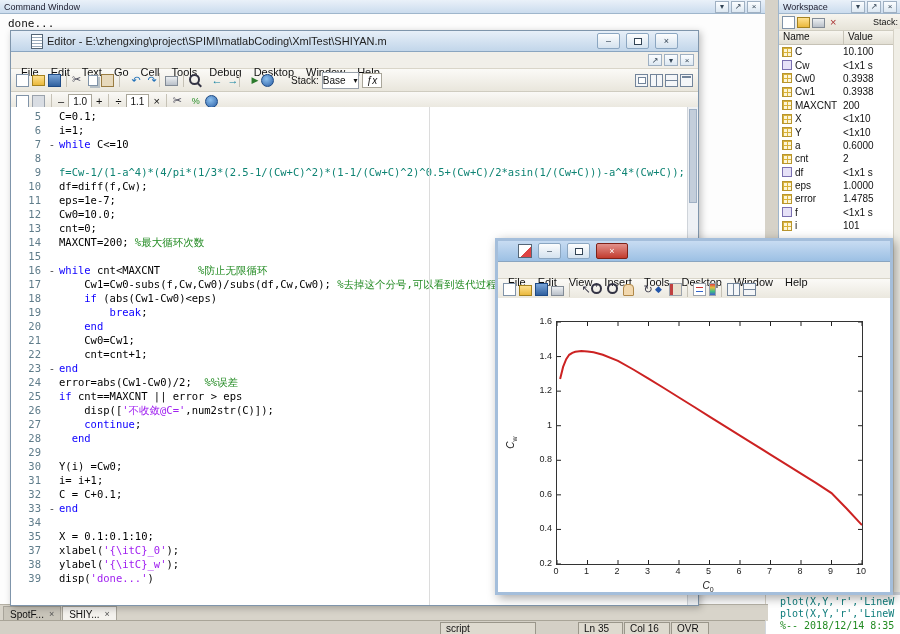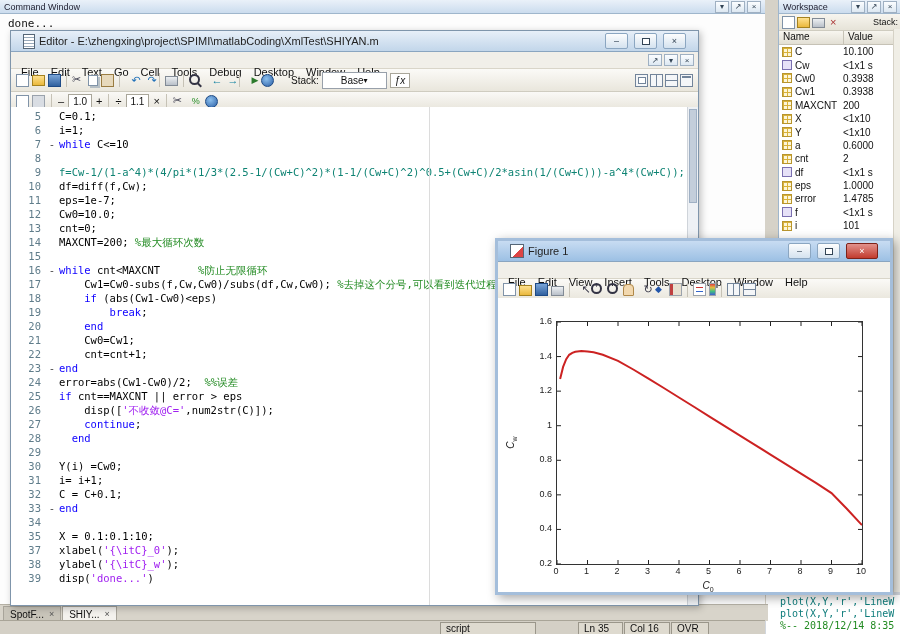--- a/index.html
+++ b/index.html
@@ -6,41 +6,41 @@
   body{width:900px;height:634px;position:relative;overflow:hidden;background:#d2d7de;
        font-family:"Liberation Sans",sans-serif;color:#111;}
   .mono{font-family:"DejaVu Sans Mono",monospace;}
   
   .panel-header{height:13px;background:linear-gradient(#eaf1f9,#cbdcee);border-bottom:1px solid #9fb6cc;
     display:flex;align-items:center;padding:0 4px;font-size:9px;color:#223;}
   .ph-title{flex:1;white-space:nowrap;overflow:hidden;}
   .hic{font-size:8px;color:#345;width:12px;height:10px;border:1px solid #9fb0c2;margin-left:2px;
     background:linear-gradient(#fbfdff,#dde8f2);display:inline-flex;align-items:center;justify-content:center;}
   .hic-menu:before{content:"▾";} .hic-dock:before{content:"↗";} .hic-close:before{content:"×";}
-  .titlebar{height:20px;display:flex;align-items:center;padding:0 12px;font-size:11px;gap:4px;
+  .titlebar{height:20px;display:flex;align-items:center;padding:0 20px;font-size:11px;gap:4px;
     background:linear-gradient(#e7eff8,#c2d6ea);border-bottom:1px solid #8aa5c0;}
   .titlebar.active{background:linear-gradient(#c8dcf2,#9cc0e4);}
   .tb-title{flex:1;white-space:nowrap;overflow:hidden;color:#222;}
   .wb{width:21px;height:14px;border:1px solid #8ba6c1;border-radius:2px;margin-left:2px;flex:none;
     background:linear-gradient(#fdfdfd,#d4e2ef);display:inline-flex;align-items:center;justify-content:center;
     font-size:9px;color:#345;position:relative;}
   .wb-min:before{content:"–";}
   .wb-restore:before{content:"";width:6px;height:5px;border:1px solid #345;background:#fff;display:block;}
   .wb-close:before{content:"×";}
   .wb.close-red{background:linear-gradient(#e2928c,#c23b2e);border-color:#7e2219;color:#fff;width:30px;}
   .menubar{height:16px;background:#f1efe9;border-bottom:1px solid #d9d5c9;display:flex;align-items:center;
     font-size:11px;padding:0 4px;}
   .menu-item{padding:0 6px;margin-top:24px;}
   .menu-right{margin-left:auto;display:flex;align-items:center;}
   .toolbar{height:22px;background:linear-gradient(#fbfaf7,#e9e6dc);border-bottom:1px solid #cfccc0;
     display:flex;align-items:center;gap:3px;padding:0 5px;font-size:10px;}
   .tsep{width:1px;height:14px;background:#c6c2b6;margin:0 2px;flex:none;}
   .spacer{flex:1;}
   .ddl{display:inline-flex;align-items:center;border:1px solid #98a0aa;background:#fff;font-size:10px;
-    height:15px;padding:0 18px;}
+    height:15px;padding:0 0;gap:8px;}
   .valbox{border:1px solid #a9a69a;background:#fff;font-size:10px;padding:0 4px;height:13px;line-height:13px;}
   
   .tic{display:inline-block;width:13px;height:13px;background:#d9dde3;border:1px solid #9aa2ac;
     flex:none;position:relative;box-sizing:border-box;}
   .tic:before,.tic:after{position:absolute;}
   .ic-new,.ic-new-variable,.ic-new-cell{background:#fff;border-color:#8093a8;}
   .ic-open,.ic-import{background:linear-gradient(#ffe18f,#eab83c);border-color:#a5821f;height:11px;margin-top:1px;}
   .ic-save{background:linear-gradient(#7aa5d8,#31619f);border-color:#1e4b87;}
   .ic-print{background:linear-gradient(#eceff2,#b9c0c9);border-color:#818a95;height:10px;margin-top:2px;}
   .ic-cut{background:none;border:none;}
@@ -400,21 +400,20 @@
       </div>
   </div>
   <div class="edscroll">
     <div class="thumb"></div>
   </div>
 </div>
 
 <div class="figwin">
   <div class="titlebar active">
     <span class="figfile-ic"></span>
-    <span class="tb-title">Figure 1</span>
     <span class="wb wb-min"></span>
     <span class="wb wb-restore"></span>
     <span class="wb wb-close close-red"></span>
   </div>
   <div class="menubar">
     <span style="display:inline-flex;">
         <span class="menu-item">File</span>
         <span class="menu-item">Edit</span>
         <span class="menu-item">View</span>
         <span class="menu-item">Insert</span>

